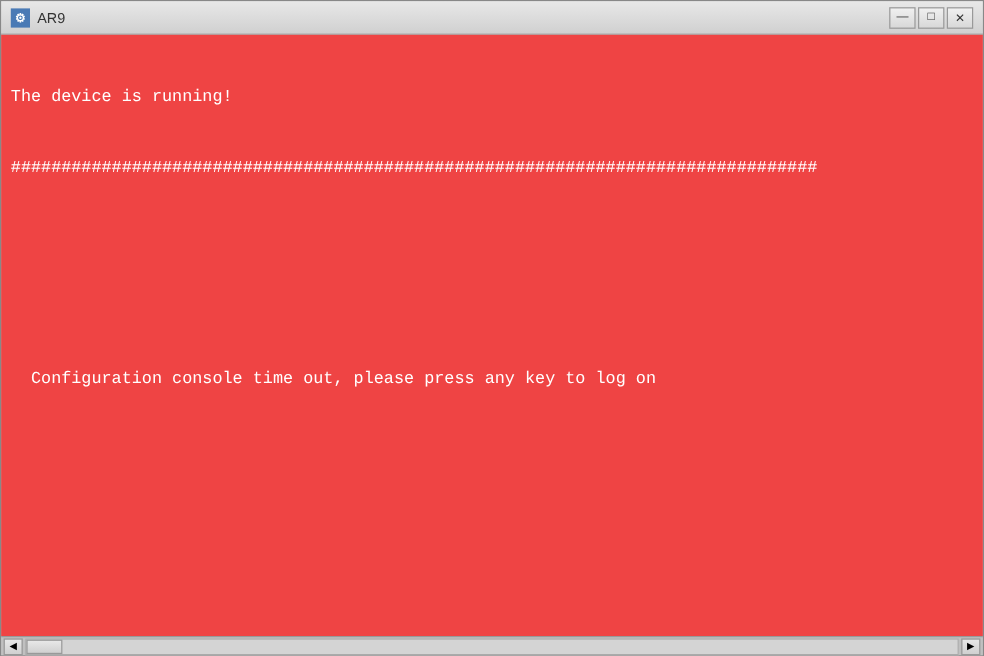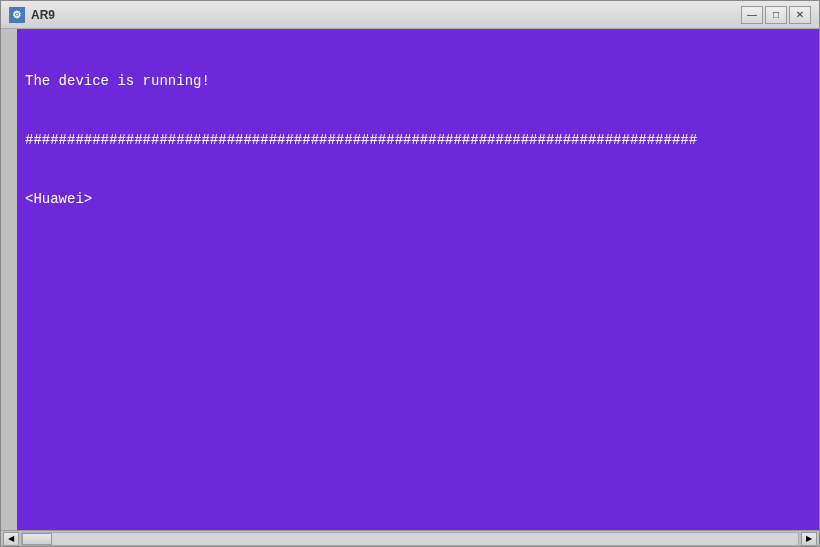--- a/index.html
+++ b/index.html
@@ -49,21 +49,21 @@
       align-items: center;
       justify-content: center;
       font-size: 10px;
       color: white;
       font-weight: bold;
     }
 
     .title-text {
       font-size: 12px;
       color: #333;
-      font-weight: bold;
+      font-weight: normal;
     }
 
     .title-bar-controls {
       display: flex;
       gap: 2px;
     }
 
     .title-btn {
       width: 22px;
       height: 18px;
@@ -76,24 +76,23 @@
       cursor: pointer;
       color: #333;
     }
 
     .title-btn.close {
       background: linear-gradient(to bottom, #f0f0f0, #d8d8d8);
     }
 
     .terminal-area {
       flex: 1;
-      background: #6d28d9;
+      background: #ef4444;
       overflow: hidden;
       position: relative;
-      margin-left: 16px;
     }
 
     .terminal-content {
       padding: 4px 8px;
       font-family: 'Courier New', Courier, monospace;
       font-size: 14px;
       color: #ffffff;
       line-height: 1.4;
       white-space: pre;
     }
@@ -163,23 +162,23 @@
       <div class="title-btn">—</div>
       <div class="title-btn">□</div>
       <div class="title-btn close">✕</div>
     </div>
   </div>
 
   <div class="terminal-area">
     <div class="terminal-content">
       <span class="line">The device is running!</span>
       <span class="line">################################################################################</span>
-      <span class="line">&lt;Huawei&gt;</span>
       <span class="line"></span>
       <span class="line"></span>
+      <span class="line">  Configuration console time out, please press any key to log on</span>
       <span class="line"></span>
       
       
       
     </div>
   </div>
 
   <div class="scrollbar-area">
     <div class="scroll-btn">◀</div>
     <div class="scroll-track">

